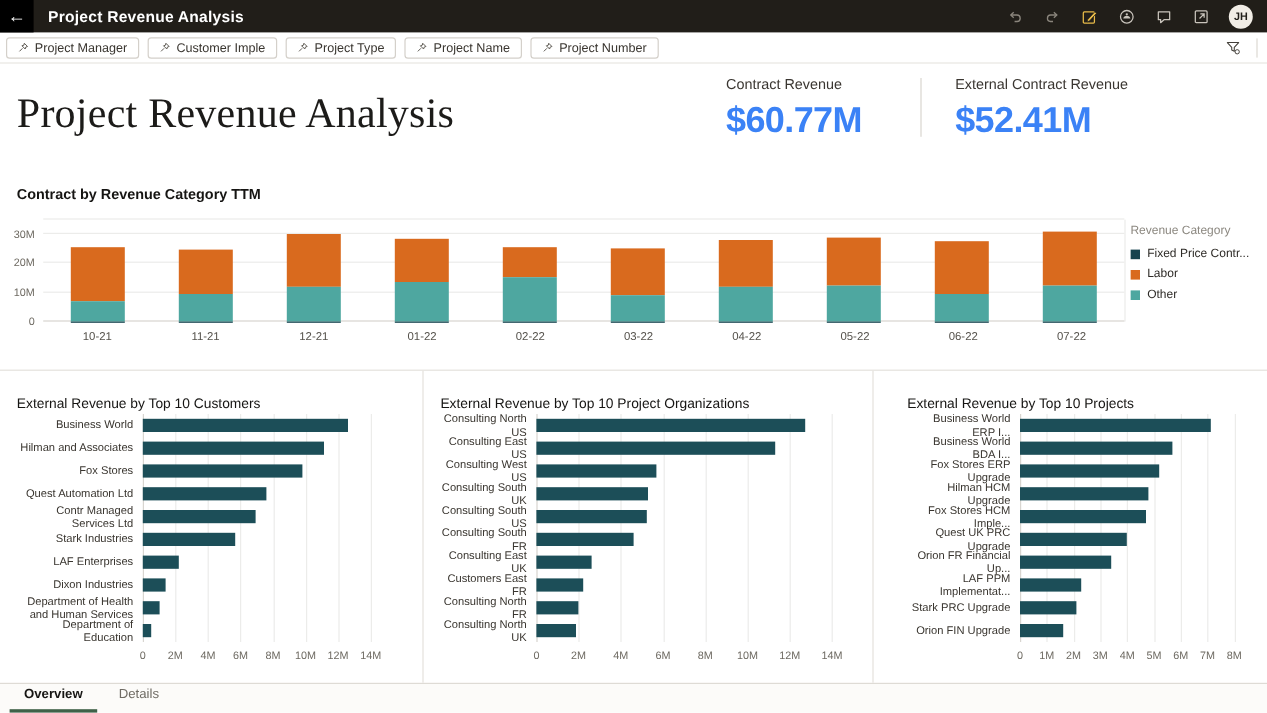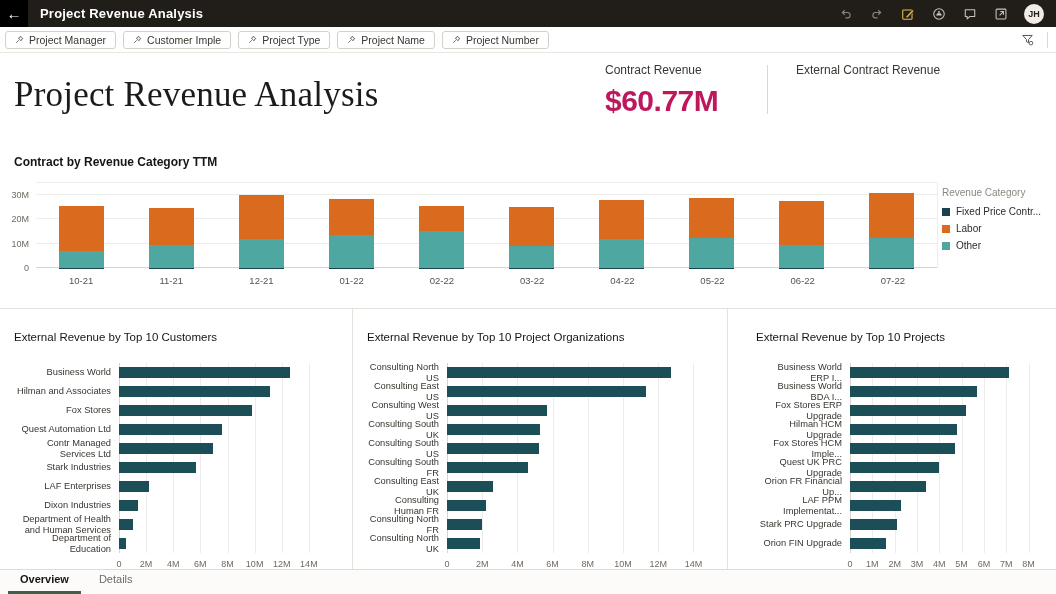--- a/index.html
+++ b/index.html
@@ -27,21 +27,21 @@
   .funnelbtn{width:18px;height:18px;display:flex;align-items:center;justify-content:center;color:#44403a;}
   .funnelbtn svg{width:13px;height:13px;}
   .fb-div{width:1px;height:16px;background:#dcd9d3;margin-left:4px;}
 
   
   .header{height:90px;display:flex;align-items:flex-start;}
   .pagetitle{flex:1;font-family:"Liberation Serif",serif;font-weight:400;font-size:35px;color:#1c1b19;margin:22px 0 0 14px;letter-spacing:.2px;}
   .kpis{display:flex;align-items:stretch;padding:10px 98px 0 0;justify-content:space-between;}
   .kpi{min-width:162px;}
   .kpi .klabel{font-size:12px;color:#3a3631;margin-bottom:7px;}
-  .kpi .kvalue{font-size:30px;font-weight:800;color:#be185d;letter-spacing:-.5px;}
+  .kpi .kvalue{font-size:30px;font-weight:800;color:#3b82f6;letter-spacing:-.5px;}
   .kpi-div{width:1px;background:#d9d6d0;margin:2px 28px 4px 0;}
 
   
   .stacked{height:165px;position:relative;padding-top:12px;}
   .secTitle{font-size:12px;font-weight:700;color:#161513;margin:0 0 0 14px;}
   .schart{display:flex;margin-top:14px;}
   .yaxis{width:36px;position:relative;height:85px;flex:none;}
   .yaxis span{position:absolute;right:7px;font-size:9px;color:#6e6a62;transform:translateY(50%);}
   .plotwrap{flex:1;margin-right:118px;}
   .splot{position:relative;height:85px;border-right:1px solid #ececea;}
@@ -61,21 +61,21 @@
   .hdivider{height:1px;background:#e4e2dd;}
 
   
   .panels{display:flex;height:260px;}
   .panel{padding:14px 16px 0 14px;position:relative;}
   .panel h3{font-size:11.5px;font-weight:400;color:#161513;margin:8px 0 0 0;}
   .panel+.panel{border-left:1px solid #e4e2dd;}
   .p1{width:352px;}
   .p2{width:375px;}
   .p3{width:329px;padding-left:28px;padding-right:14px;}
-  .hchart{margin-top:20px;}
+  .hchart{margin-top:2px;}
   .hbody{display:flex;}
   .hlabels{flex:none;display:flex;flex-direction:column;}
   .p1 .hlabels{width:105px;}
   .p2 .hlabels{width:80px;}
   .p3 .hlabels{width:94px;}
   .hlabel{height:19px;display:flex;align-items:center;justify-content:flex-end;text-align:right;font-size:9.3px;line-height:1.08;color:#39352f;padding-right:8px;}
   .hplot{flex:1;position:relative;}
   .hgrid{position:absolute;inset:0;}
   .vline{position:absolute;top:0;bottom:0;width:1px;background:#ececea;}
   .vline.zero{background:#d8d5d0;}
@@ -186,20 +186,21 @@
 <section class="header">
   <h1 class="pagetitle">Project Revenue Analysis</h1>
   <div class="kpis">
     <div class="kpi">
       <div class="klabel">Contract Revenue</div>
       <div class="kvalue">$60.77M</div>
     </div>
     <div class="kpi-div"></div>
     <div class="kpi">
       <div class="klabel">External Contract Revenue</div>
+      <div class="kvalue">$52.41M</div>
     </div>
   </div>
 </section>
 
 <section class="stacked">
   <h2 class="secTitle">Contract by Revenue Category TTM</h2>
   <div class="schart">
     <div class="yaxis" id="sYAxis">
         <span style="bottom: 0px;">0</span>
         <span style="bottom: 24.2857px;">10M</span>
@@ -403,21 +404,21 @@
     <div class="hchart">
         <div class="hbody">
           <div class="hlabels">
             <div class="hlabel">Consulting North US</div>
             <div class="hlabel">Consulting East US</div>
             <div class="hlabel">Consulting West US</div>
             <div class="hlabel">Consulting South UK</div>
             <div class="hlabel">Consulting South US</div>
             <div class="hlabel">Consulting South FR</div>
             <div class="hlabel">Consulting East UK</div>
-            <div class="hlabel">Consulting Human FR</div>
+            <div class="hlabel">Customers East FR</div>
             <div class="hlabel">Consulting North FR</div>
             <div class="hlabel">Consulting North UK</div>
           </div>
           <div class="hplot">
             <div class="hgrid">
               <div class="vline zero" style="left: 0%;"></div>
               <div class="vline" style="left: 13.3333%;"></div>
               <div class="vline" style="left: 26.6667%;"></div>
               <div class="vline" style="left: 40%;"></div>
               <div class="vline" style="left: 53.3333%;"></div>

